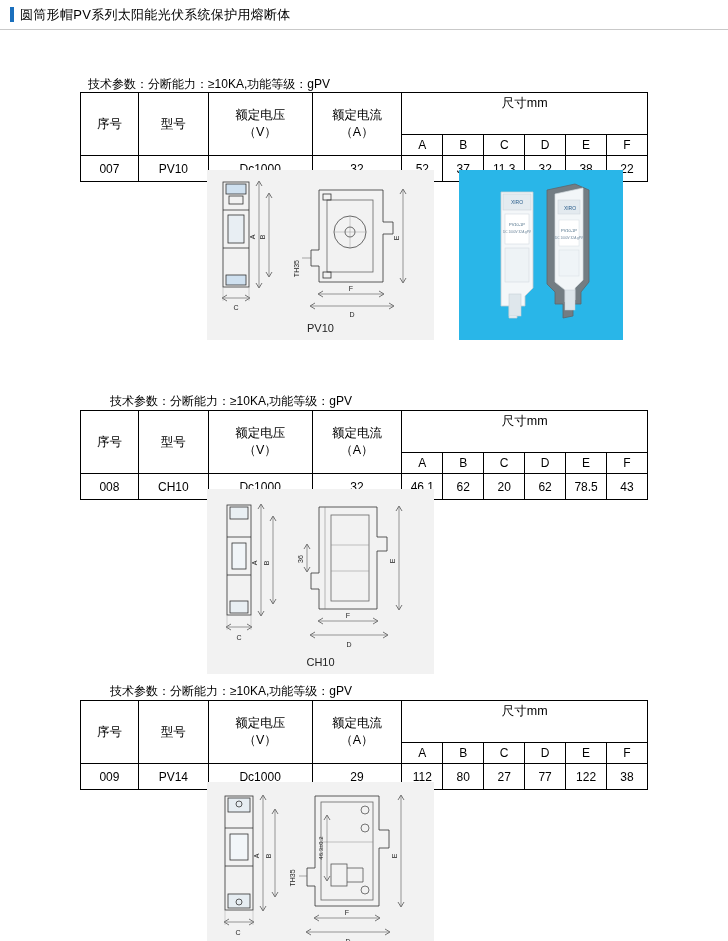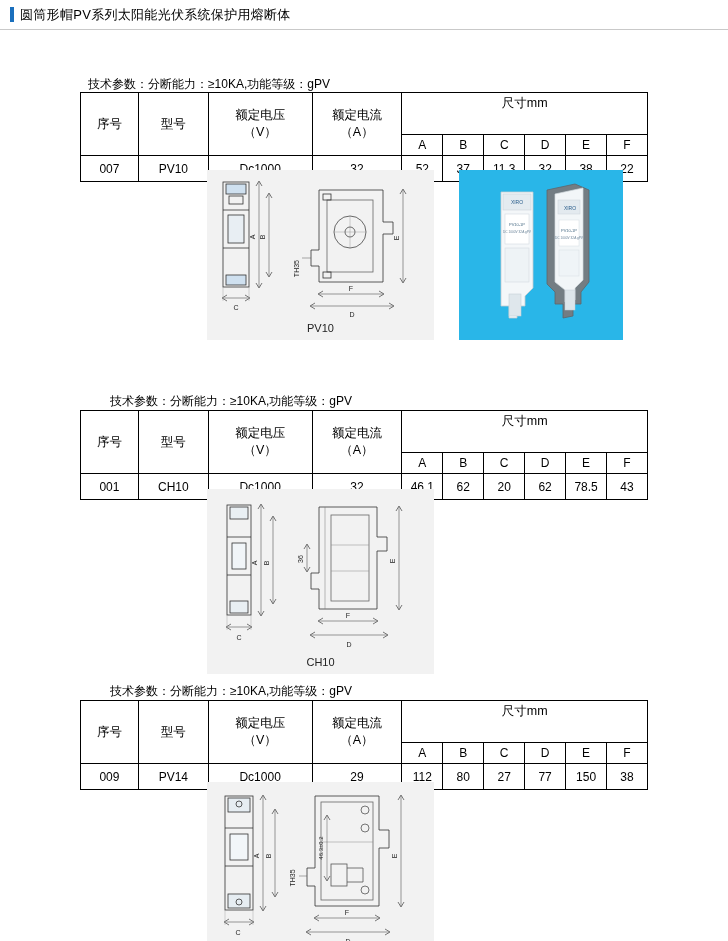--- a/index.html
+++ b/index.html
@@ -259,21 +259,21 @@
     </tr>
     <tr class="sub">
       <td style="width:41px">A</td>
       <td style="width:41px">B</td>
       <td style="width:41px">C</td>
       <td style="width:41px">D</td>
       <td style="width:41px">E</td>
       <td style="width:41px">F</td>
     </tr>
     <tr class="val">
-      <td>001</td>
+      <td>008</td>
       <td>CH10</td>
       <td>Dc1000</td>
       <td>32</td>
       <td>46.1</td>
       <td>62</td>
       <td>20</td>
       <td>62</td>
       <td>78.5</td>
       <td>43</td>
     </tr>
@@ -370,21 +370,21 @@
     </tr>
     <tr class="val">
       <td>009</td>
       <td>PV14</td>
       <td>Dc1000</td>
       <td>29</td>
       <td>112</td>
       <td>80</td>
       <td>27</td>
       <td>77</td>
-      <td>150</td>
+      <td>122</td>
       <td>38</td>
     </tr>
   </tbody>
     </table>
 
   <div class="drawing sec3-dwg">
     <svg width="227" height="180" viewBox="0 0 227 180">
       <g stroke="#333" fill="none" stroke-width="0.8">
 
         <rect x="18" y="14" width="28" height="114"></rect>

